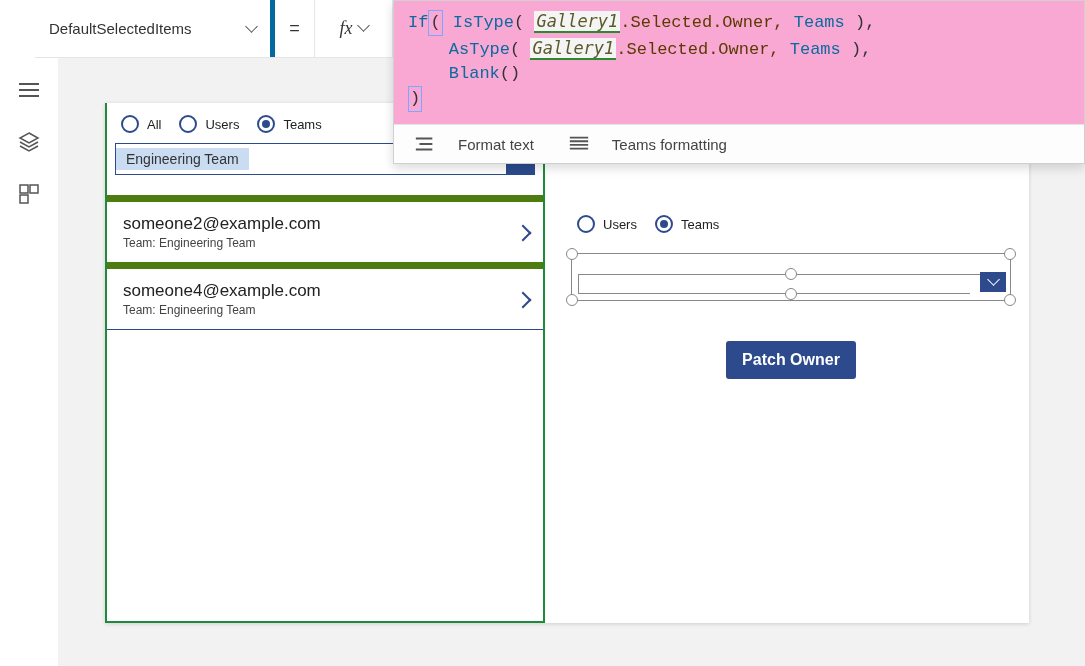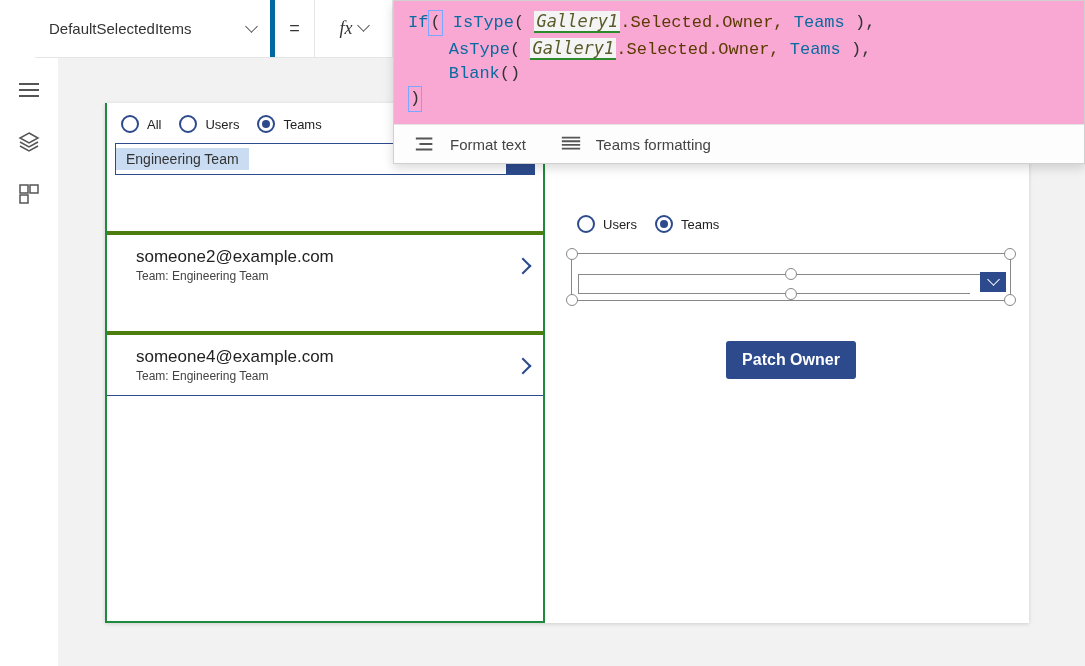--- a/index.html
+++ b/index.html
@@ -15,21 +15,21 @@
 
   .formula-panel { position:absolute; top:0; left:393px; right:0; background:#f9a8d4; border:1px solid #d0d0d0; box-shadow: 0 4px 10px rgba(0,0,0,0.15); z-index:50; }
   .formula-body { padding: 8px 14px 12px 14px; font-family: Consolas, "Courier New", monospace; font-size: 17px; line-height: 24px; white-space: pre; }
   .tok-fn { color: #0b6aa0; }
   .tok-id  { color: #0b6aa0; }
   .tok-gal { background:#f4f4f4; color:#5a5a2a; padding:0 2px; border-bottom: 2px solid #2c8a2c; font-style: italic; font-family: Consolas, monospace;}
   .tok-prop { color: #5a3a00; }
   .tok-punc { color:#333; }
   .cursor-box { display:inline-block; border:1px solid #7aa7ff; padding:0 1px; }
   .formula-toolbar { display:flex; align-items:center; gap:34px; padding: 10px 20px; border-top:1px solid #e5e5e5; background:#fdfdfd; color:#444; font-size:15px;}
-  .ftool { display:flex; align-items:center; gap:14px; }
+  .ftool { display:flex; align-items:center; gap:22px; }
   .ftool svg { width:22px; height:18px; }
 
   
   .sidebar { position:absolute; top:58px; left:0; width:58px; bottom:0; background:#fff; display:flex; flex-direction:column; align-items:center; gap:28px; padding-top:20px; color:#555; }
   .sidebar .icon { width:24px; height:24px; display:flex; align-items:center; justify-content:center; }
 
   
   .canvas-bg { position:absolute; top:58px; left:58px; right:0; bottom:0; background:#f2f2f2; }
   .canvas { position:absolute; top:45px; left:47px; width:924px; height:520px; background:#fff; box-shadow: 0 1px 4px rgba(0,0,0,0.15); }
 
@@ -38,21 +38,21 @@
   .radio-row { display:flex; align-items:center; gap:8px; padding:12px 10px 10px 14px; }
   .radio { width:18px; height:18px; border:2px solid #2c4a8c; border-radius:50%; display:inline-flex; align-items:center; justify-content:center; background:#fff;}
   .radio.sel::after { content:""; width:8px; height:8px; background:#2c4a8c; border-radius:50%; display:block; }
   .radio-label { font-size:13px; color:#222; margin-right:10px; }
 
   .combobox { margin:0 8px; height:32px; border:1.5px solid #2c4a8c; display:flex; align-items:center; position:relative;}
   .combobox .val { padding:0 10px; font-size:14px; color:#333; background:#c9dcf2; height:22px; display:flex; align-items:center; }
   .combobox .arrow { position:absolute; right:0; top:0; bottom:0; width:28px; background:#2c4a8c; color:#fff; display:flex; align-items:center; justify-content:center;}
 
   .gallery { position:absolute; top:92px; left:0; right:0; bottom:0; }
-  .gal-item { border-top:4px solid #4d7c0f; padding:12px 14px 12px 29px; display:flex; align-items:center;margin-top:36px; }
+  .gal-item { border-top:7px solid #4d7c0f; padding:12px 14px 12px 16px; display:flex; align-items:center; }
   .gal-item:last-of-group { border-bottom:1px solid #2c4a8c;}
   .gal-texts .title { font-size:17px; color:#222; }
   .gal-texts .sub { font-size:12px; color:#444; margin-top:2px;}
   .gal-arrow { margin-left:auto; color:#2c4a8c; font-size:22px;}
   .gal-bottom-border { border-bottom:1px solid #2c4a8c; }
 
   
   .right-panel { position:absolute; top:100px; left:466px; width:440px; }
   .right-selected { position:relative; margin-top:10px; height:48px; border:1px solid #888; }
   .right-selected .main-line { position:absolute; top:20px; left:6px; right:6px; height:1px; background:#888;}

